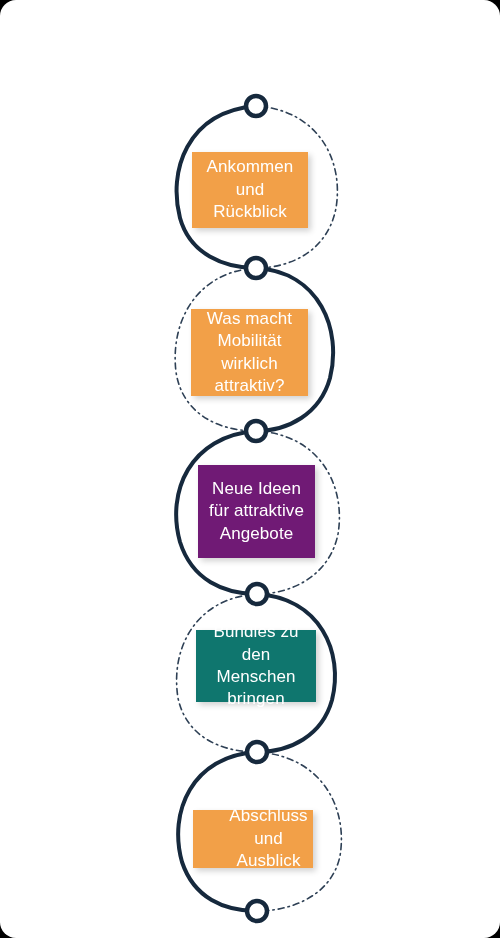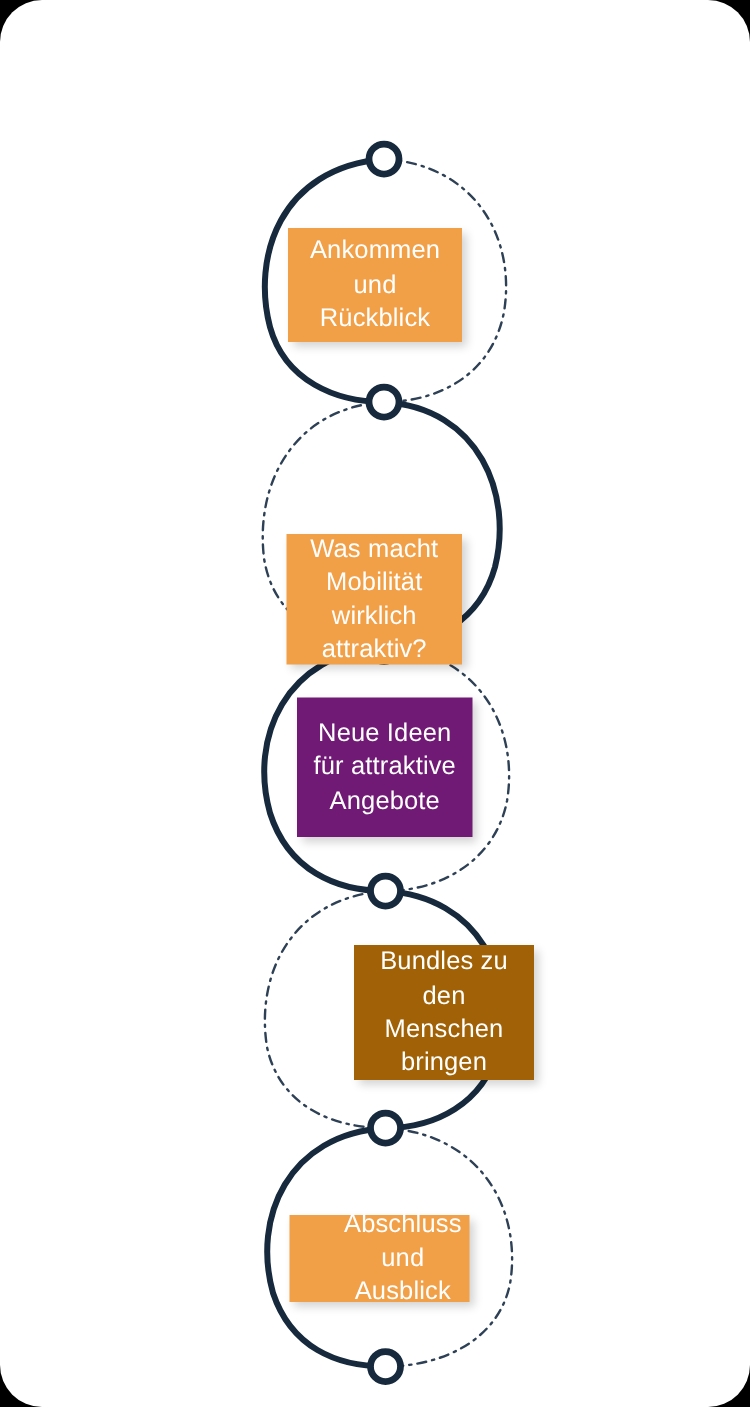--- a/index.html
+++ b/index.html
@@ -45,21 +45,21 @@
     font-size: 17px;
     line-height: 1.32;
     text-align: center;
     white-space: pre-line;
     letter-spacing: 0.1px;
   }
 </style>
 </head>
 <body style="background: rgb(0, 0, 0);">
 
-<div id="canvas" style="background: rgb(255, 255, 255); border-radius: 28px; width: 500px; height: 938px;">
+<div id="canvas" style="background: rgb(255, 255, 255); border-radius: 16px; width: 500px; height: 938px;">
 
   <svg id="flow-svg" viewBox="0 0 500 938" xmlns="http://www.w3.org/2000/svg">
 
     <path d="M 256 106 C 186 112, 168 172, 180 218 C 190 254, 224 268, 256 268" fill="none" stroke="#16293D" stroke-width="4" stroke-linecap="round"></path>
     <path d="M 256 106 C 318 110, 344 160, 336 208 C 328 250, 292 268, 256 268" fill="none" stroke="#2E4055" stroke-width="1.6" stroke-linecap="round" stroke-dasharray="6 4 1.5 4"></path>
 
     <path d="M 256 268 C 320 272, 342 330, 330 378 C 320 414, 288 431, 256 431" fill="none" stroke="#16293D" stroke-width="4" stroke-linecap="round"></path>
     <path d="M 256 268 C 196 272, 170 322, 176 372 C 182 412, 216 431, 256 431" fill="none" stroke="#2E4055" stroke-width="1.6" stroke-linecap="round" stroke-dasharray="6 4 1.5 4"></path>
 
     <path d="M 256 431 C 190 436, 166 492, 180 542 C 192 580, 224 594, 257 594" fill="none" stroke="#16293D" stroke-width="4" stroke-linecap="round"></path>
@@ -77,34 +77,34 @@
     <circle cx="257" cy="594" r="10" fill="#ffffff" stroke="#16293D" stroke-width="4.5"></circle>
     <circle cx="257" cy="752" r="10" fill="#ffffff" stroke="#16293D" stroke-width="4.5"></circle>
     <circle cx="257" cy="911" r="10" fill="#ffffff" stroke="#16293D" stroke-width="4.5"></circle>
   </svg>
 
   <div class="stage-card" id="card-1" style="left: 192px; top: 152px; width: 116px; height: 76px; background: rgb(242, 160, 72);">
     <span class="stage-label" style="font-size: 17px; color: rgb(255, 255, 255);">Ankommen
 und Rückblick</span>
   </div>
 
-  <div class="stage-card" id="card-2" style="left: 191px; top: 309px; width: 117px; height: 87px; background: rgb(242, 160, 72); margin-top: 47px;">
+  <div class="stage-card" id="card-2" style="left: 191px; top: 309px; width: 117px; height: 87px; background: rgb(242, 160, 72);">
     <span class="stage-label" style="font-size: 17px; color: rgb(255, 255, 255);">Was macht
 Mobilität
 wirklich
 attraktiv?</span>
   </div>
 
   <div class="stage-card" id="card-3" style="left: 198px; top: 465px; width: 117px; height: 93px; background: #701a75;">
     <span class="stage-label" style="font-size: 17px; color: rgb(255, 255, 255);">Neue Ideen
 für attraktive
 Angebote</span>
   </div>
 
-  <div class="stage-card" id="card-4" style="left: 196px; top: 630px; width: 120px; height: 90px; background: #a16207; margin-left: 40px;">
+  <div class="stage-card" id="card-4" style="left: 196px; top: 630px; width: 120px; height: 72px; background: #0f766e;">
     <span class="stage-label" style="font-size: 17px; color: rgb(255, 255, 255);">Bundles zu
 den Menschen
 bringen</span>
   </div>
 
   <div class="stage-card" id="card-5" style="left: 193px; top: 810px; width: 120px; height: 58px; background: rgb(242, 160, 72); padding-left: 37px;">
     <span class="stage-label" style="font-size: 17px; color: rgb(255, 255, 255);">Abschluss und
 Ausblick</span>
   </div>
 

